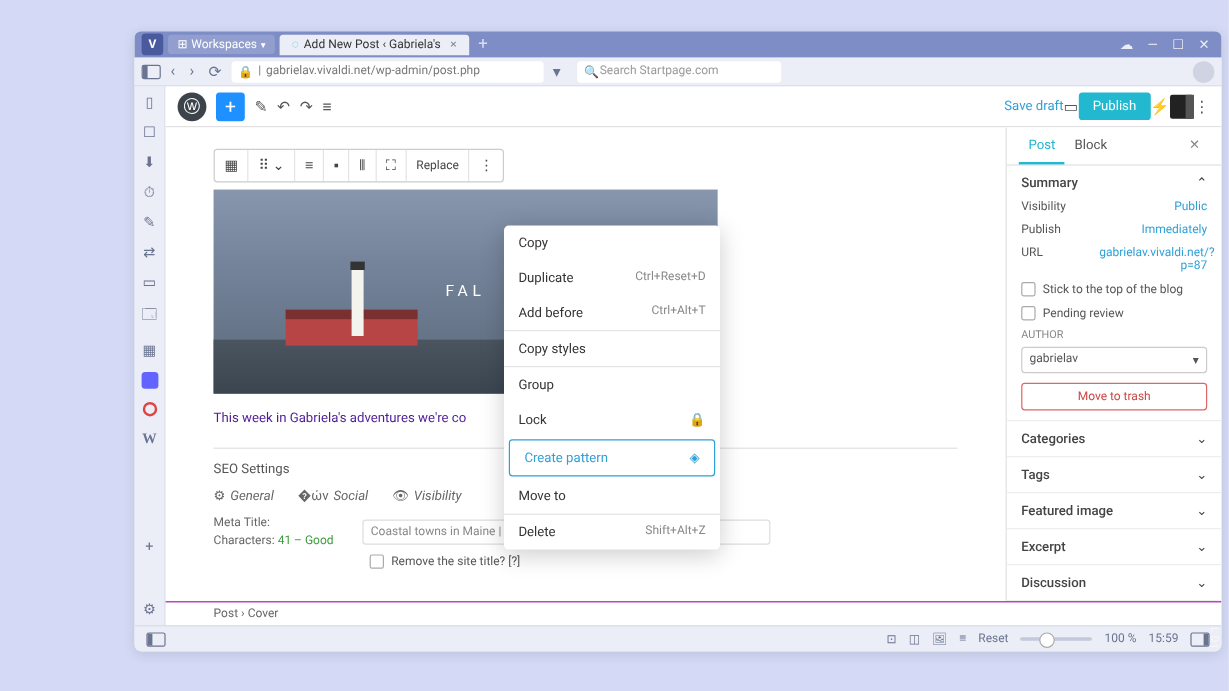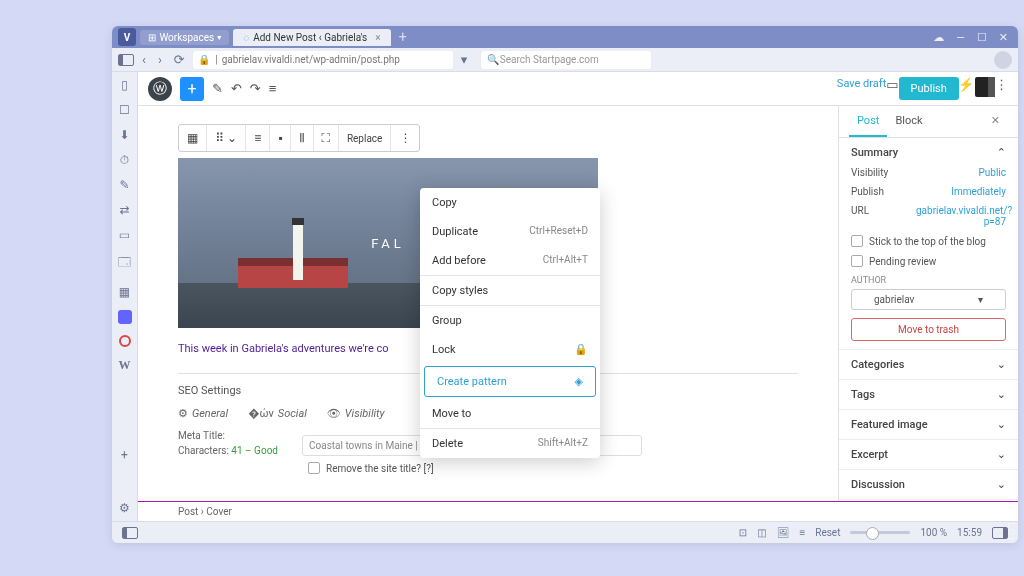--- a/index.html
+++ b/index.html
@@ -23,59 +23,59 @@
 .browser-body{flex:1;display:flex;overflow:hidden}
 .leftpanel{width:26px;background:#eceef7;border-right:1px solid #d8dce8;display:flex;flex-direction:column;align-items:center;padding-top:6px;gap:11px}
 .leftpanel span{font-size:12px;color:#6a7490}
 .mastodon{width:14px;height:14px;background:#6364ff;border-radius:3px}
 .redcircle{width:12px;height:12px;border:2px solid #d44;border-radius:50%}
 .content{flex:1;display:flex;flex-direction:column;background:#fff}
 .wpbar{height:34px;background:#fff;border-bottom:1px solid #e0e0e0;display:flex;align-items:center;padding:0 10px;gap:8px}
 .wplogo{width:24px;height:24px;background:#3c434a;border-radius:50%;display:flex;align-items:center;justify-content:center;color:#fff;font-size:14px}
 .addblock{width:24px;height:24px;background:#1e90ff;color:#fff;border-radius:3px;display:flex;align-items:center;justify-content:center;font-size:16px}
 .wpicon{color:#555;font-size:13px}
-.wpright{margin-left:auto;display:flex;align-items:flex-start;}
+.wpright{margin-left:auto;display:flex;align-items:center;}
 .savedraft{color:#2fa0d6;font-size:11px}
 .pubbtn{background:#22b8cf;color:#fff;padding:5px 12px;border-radius:3px;font-size:11px}
 .darkbox{width:20px;height:20px;background:#222;border-radius:2px;position:relative}
 .darkbox::before{content:"";position:absolute;right:0;top:0;bottom:0;width:7px;background:#555}
 .editor-row{flex:1;display:flex;overflow:hidden}
 .editor{flex:1;padding:18px 40px;position:relative;color:#555}
 .block-toolbar{display:inline-flex;background:#fff;border:1px solid #ccc;border-radius:3px;height:28px;align-items:center}
 .block-toolbar span{padding:0 8px;color:#444;font-size:12px;border-right:1px solid #e4e4e4;height:100%;display:flex;align-items:center}
 .block-toolbar span:last-child{border-right:none}
 .cover{margin-top:6px;width:420px;height:170px;background:linear-gradient(rgba(40,50,70,0.25),rgba(40,50,70,0.25)),linear-gradient(180deg,#a8b8d0 0%,#8fa0b8 35%,#6b7a8a 100%);position:relative;display:flex;align-items:center;justify-content:center;color:#fff;letter-spacing:4px;font-size:13px}
 .lighthouse{position:absolute;left:115px;bottom:48px;width:10px;height:55px;background:#f4f4ef}
 .lighthouse::before{content:"";position:absolute;top:-7px;left:-1px;width:12px;height:7px;background:#333}
 .houses{position:absolute;left:60px;bottom:40px;width:110px;height:22px;background:#b84545}
 .houses::before{content:"";position:absolute;top:-8px;left:0;right:0;height:8px;background:#7a3030}
 .rocks{position:absolute;left:0;right:0;bottom:0;height:45px;background:linear-gradient(180deg,#4a5560,#3a4550)}
 .caption{margin-top:14px;font-size:11px;color:#4c1d95}
 .seo{margin-top:18px;border-top:1px solid #e0e0e0;padding-top:10px}
 .seo-title{font-size:11px;color:#555}
 .seo-tabs{display:flex;gap:20px;margin-top:10px;color:#666;font-size:11px}
 .seo-tabs span{display:flex;align-items:center;gap:4px}
-.meta-row{display:flex;margin-top:10px;gap:24px;align-items:flex-end}
+.meta-row{display:flex;margin-top:10px;gap:24px;align-items:center}
 .meta-left{font-size:10px;color:#666}
 .good{color:#3a9d3a}
 .meta-input{flex:1;border:1px solid #ddd;border-radius:3px;padding:4px 6px;font-size:10px;color:#888;max-width:340px}
 .breadcrumb{border-top:1px solid #a21caf;padding:4px 40px;font-size:10px;color:#666}
 .sidebar{width:180px;border-left:1px solid #e0e0e0;background:#fff;font-size:11px;color:#555;display:flex;flex-direction:column}
 .sb-tabs{display:flex;border-bottom:1px solid #e0e0e0;padding:0 10px}
 .sb-tabs span{padding:8px 8px}
 .sb-tabs .active{color:#22b8cf;border-bottom:2px solid #22b8cf}
 .sb-tabs .close{margin-left:auto;color:#888}
 .sb-section{padding:8px 12px;border-bottom:1px solid #eee}
 .sb-head{display:flex;justify-content:space-between;font-weight:500;color:#444}
 .sb-row{display:flex;justify-content:space-between;margin-top:8px;font-size:10px}
 .sb-row .val{color:#2fa0d6;text-align:right;max-width:90px}
 .chk{display:flex;align-items:center;gap:6px;margin-top:8px;font-size:10px}
 .chk i{width:12px;height:12px;border:1px solid #aaa;border-radius:2px}
 .sb-label{font-size:9px;color:#888;margin-top:8px;text-transform:uppercase}
-.sb-select{margin-top:4px;border:1px solid #ccc;border-radius:3px;padding:4px 22px;font-size:10px;display:flex;justify-content:space-between}
+.sb-select{margin-top:4px;border:1px solid #ccc;border-radius:3px;padding:4px 6px;font-size:10px;display:flex;justify-content:space-between}
 .trash{margin-top:8px;border:1px solid #d66;color:#c44;text-align:center;padding:5px;border-radius:3px;font-size:10px}
 .statusbar{height:22px;border-top:1px solid #d8dce8;display:flex;align-items:center;padding:0 10px;gap:10px;color:#6a7490;font-size:10px;background:#eceef7}
 .statusbar .sright{margin-left:auto;display:flex;align-items:center;gap:10px}
 .slider{width:60px;height:3px;background:#c4c8d8;border-radius:2px;position:relative}
 .slider::before{content:"";position:absolute;left:16px;top:-4px;width:11px;height:11px;background:#fff;border:1px solid #aaa;border-radius:50%}
 .ctx{position:absolute;left:420px;top:188px;width:180px;background:#fff;border-radius:4px;box-shadow:0 4px 20px rgba(0,0,0,0.2);overflow:hidden;font-size:11px}
 .ctx .item{padding:8px 12px;display:flex;justify-content:space-between;color:#333}
 .ctx .sep{border-top:1px solid #e4e4e4}
 .ctx .hl{color:#2fa0d6;border:1px solid #2fa0d6;border-radius:3px;margin:2px 4px}
 .ctx .hl .eye{color:#2fa0d6}

